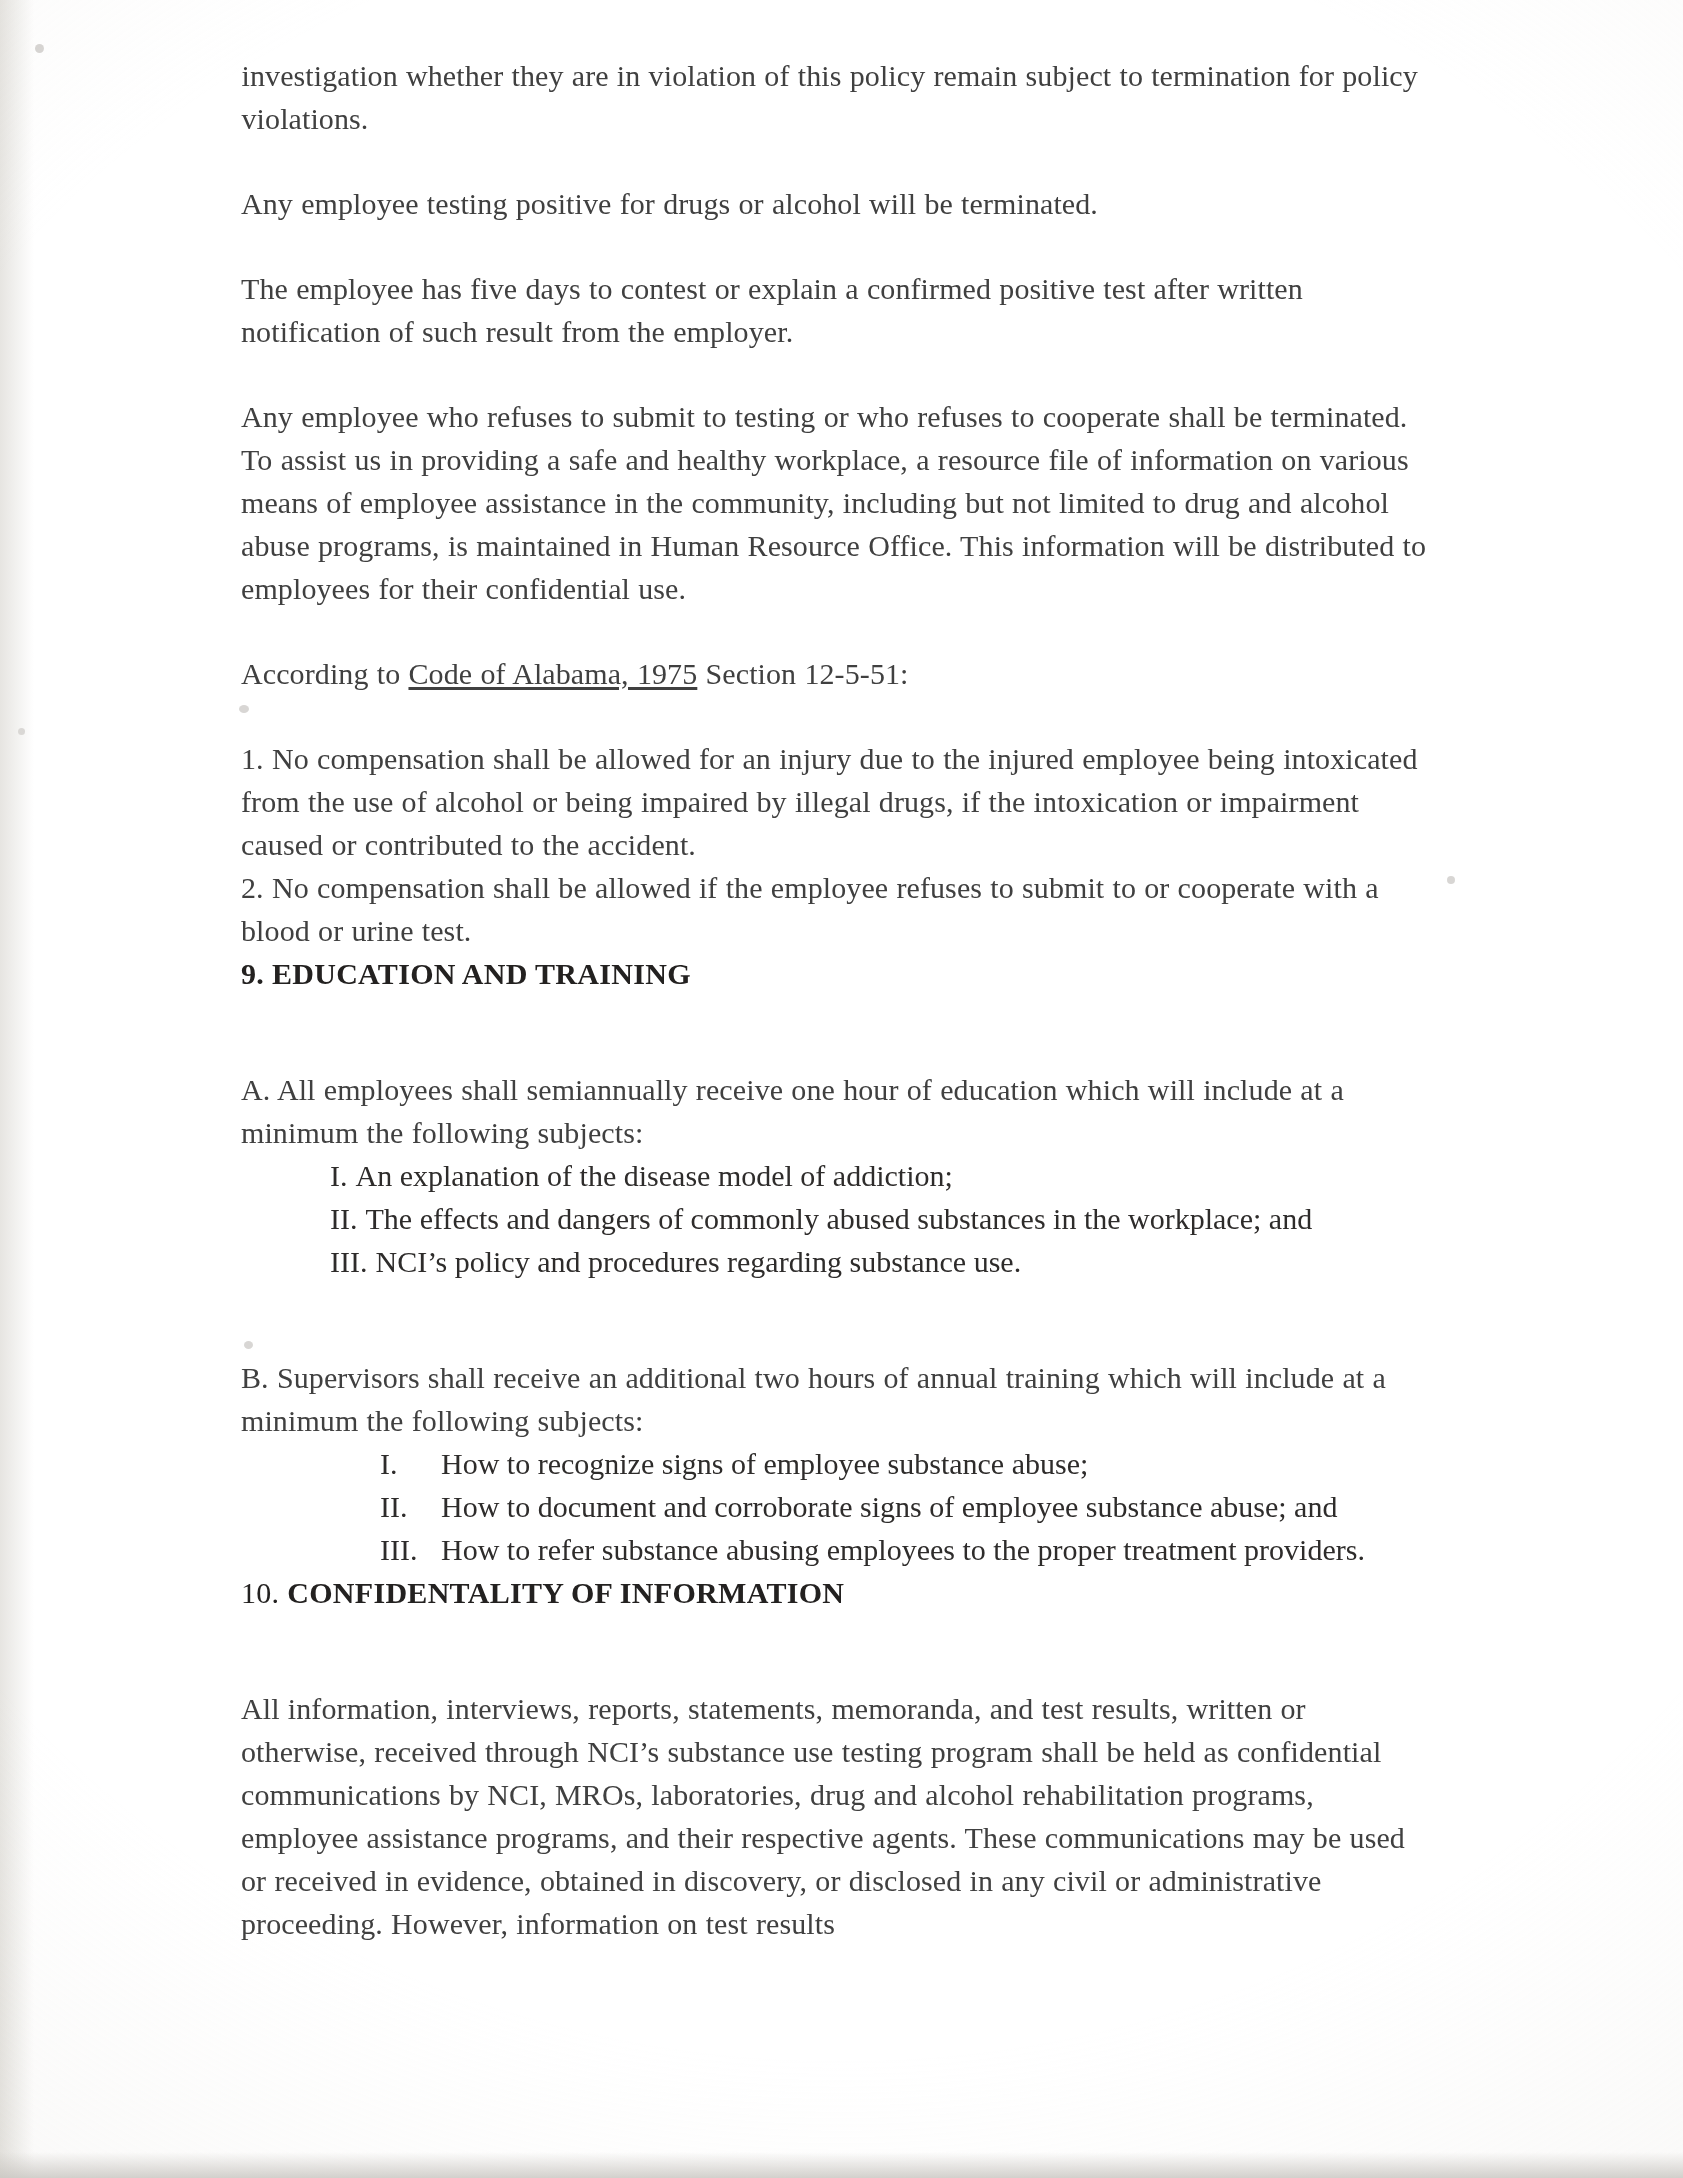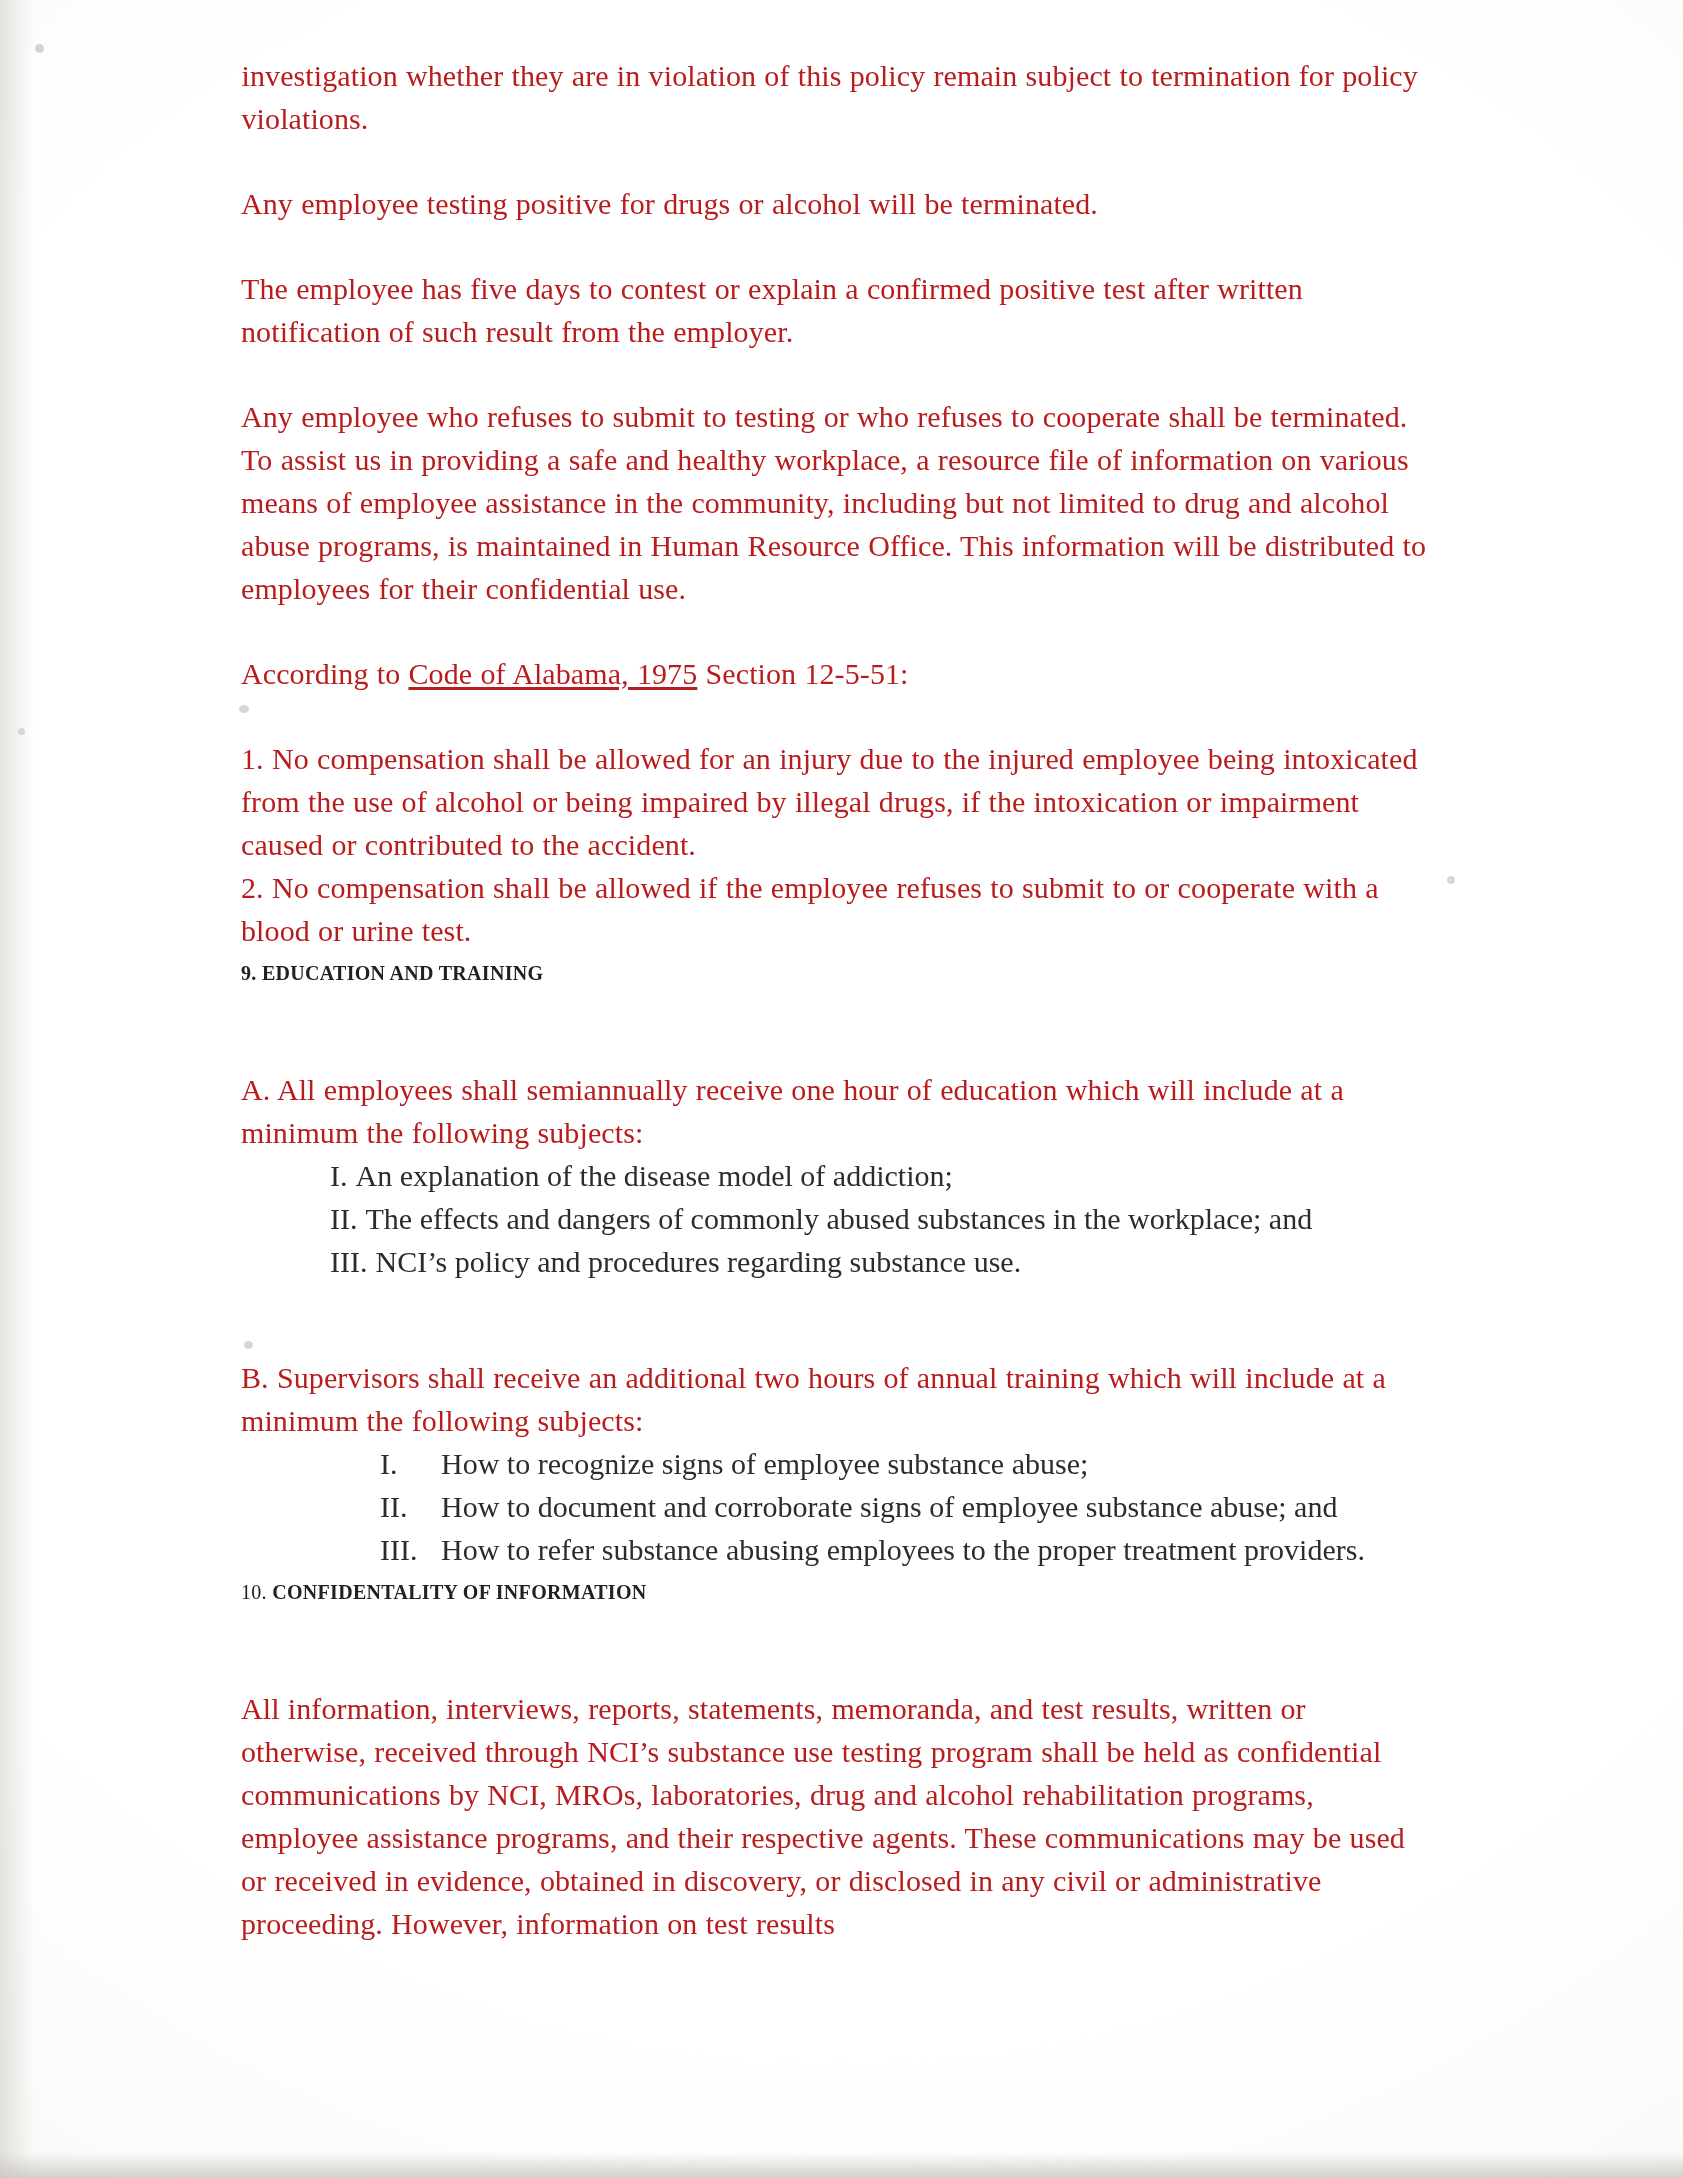--- a/index.html
+++ b/index.html
@@ -64,21 +64,21 @@
     position: absolute;
     left: 241px;
     top: 54px;
     width: 1196px;
     z-index: 10;
   }
 
   .para {
     font-size: 30px;
     line-height: 43px;
-    color: #b91c1c;
+    color: #404040;
     margin: 0;
     letter-spacing: 0.1px;
     word-spacing: 0.6px;
   }
 
   .gap-para {
     margin-top: 42px;
   }
 
   .gap-small {
@@ -87,21 +87,21 @@
 
   .gap-large {
     margin-top: 73px;
   }
 
   .gap-xl {
     margin-top: 99px;
   }
 
   .heading {
-    font-size: 20px;
+    font-size: 30px;
     line-height: 43px;
     color: #232120;
     margin: 0;
     font-weight: bold;
     letter-spacing: 0.3px;
   }
 
   .heading .num-regular {
     font-weight: normal;
   }

